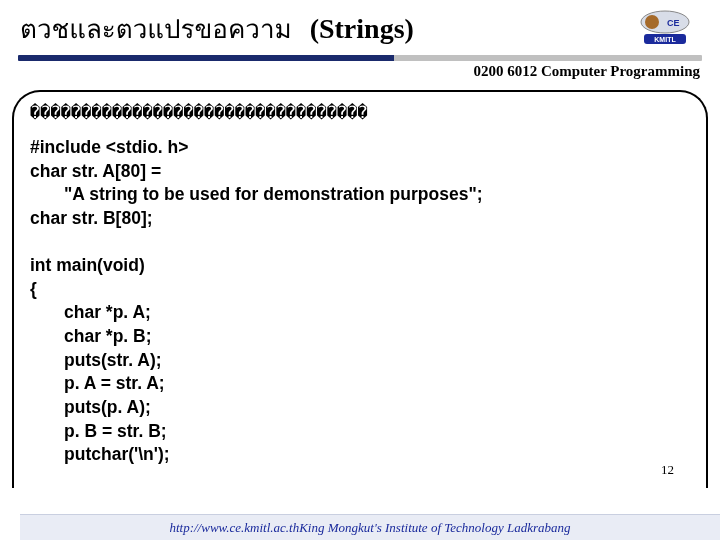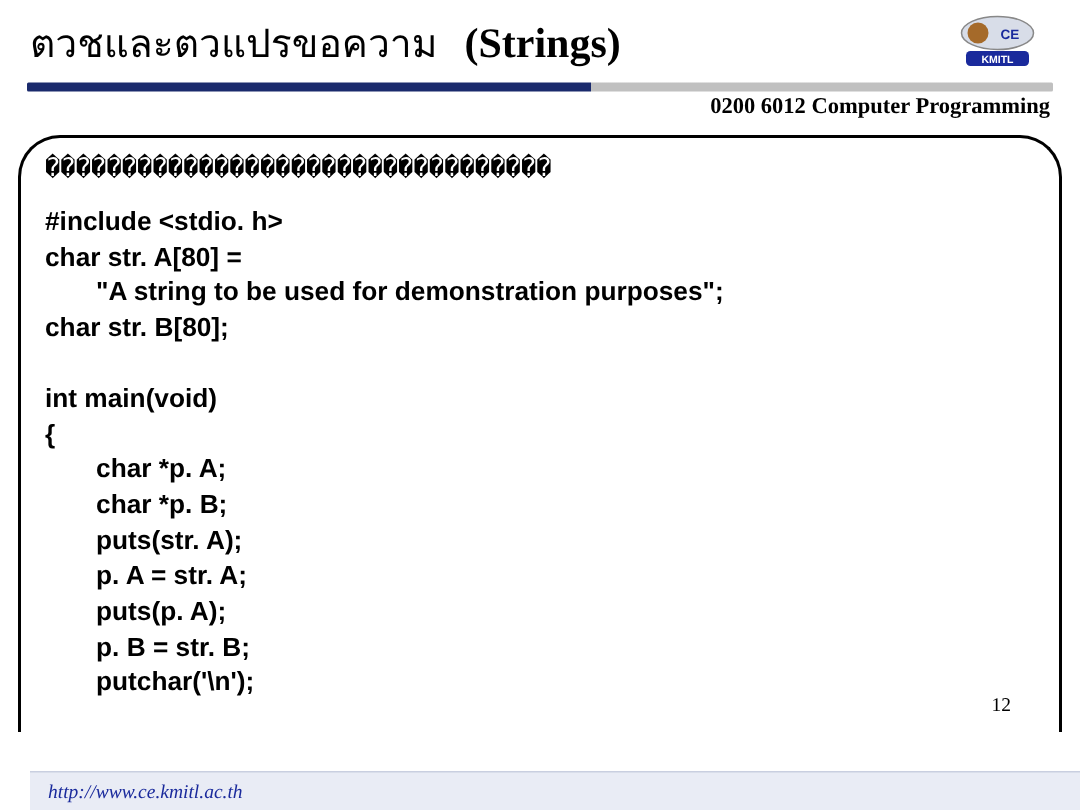--- a/index.html
+++ b/index.html
@@ -93,21 +93,21 @@
     color: #000;
   }
   .footer {
     position: absolute;
     bottom: 0;
     left: 0;
     right: 0;
     height: 26px;
     background: #e9ecf5;
     display: flex;
-    justify-content: space-between;
+    justify-content: center;
     align-items: center;
     padding: 0 12px;
     border-top: 1px solid #c9cfe0;
     margin-left: 20px;
   }
   .footer-left {
     font-size: 13px;
     color: #1a2a9c;
     font-style: italic;
   }
@@ -155,13 +155,14 @@
        puts(str. A);
        p. A = str. A;
        puts(p. A);
        p. B = str. B;
        putchar('\n');</div>
   <div class="page-num">12</div>
 </div>
 
 <div class="footer">
   <span class="footer-left">http://www.ce.kmitl.ac.th</span>
+  <span class="footer-right">King Mongkut's Institute of Technology Ladkrabang</span>
 </div>
 
 </body></html>

